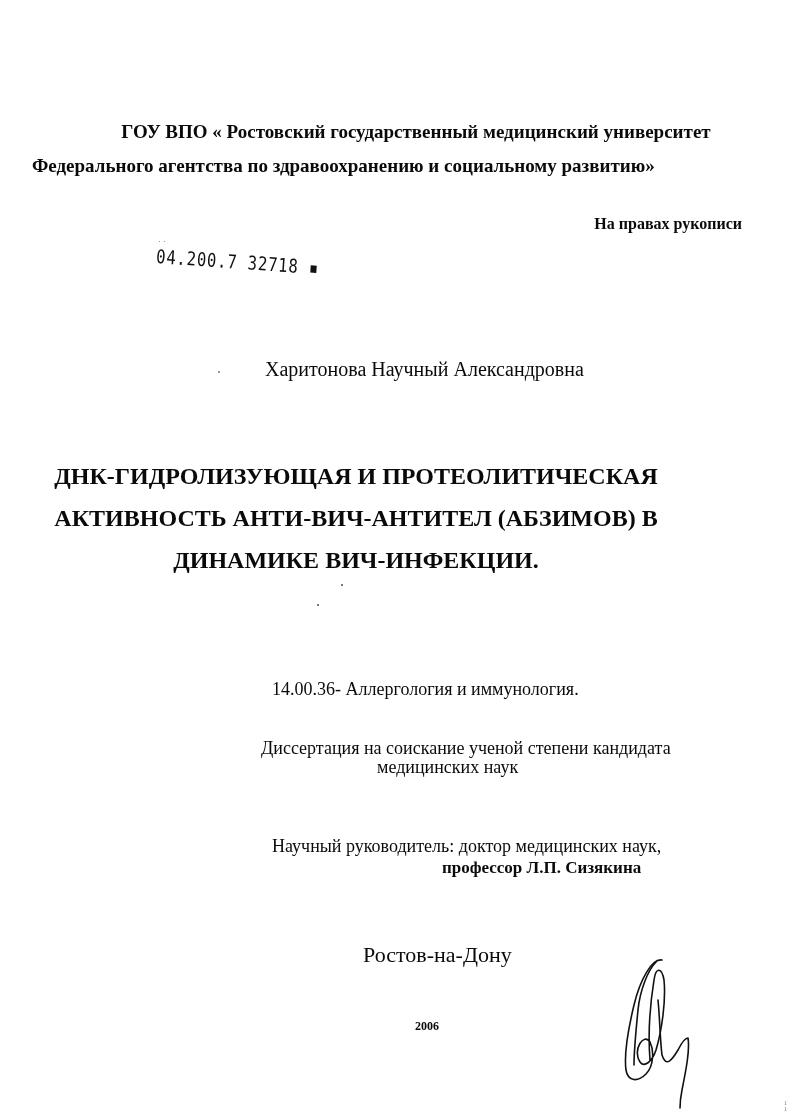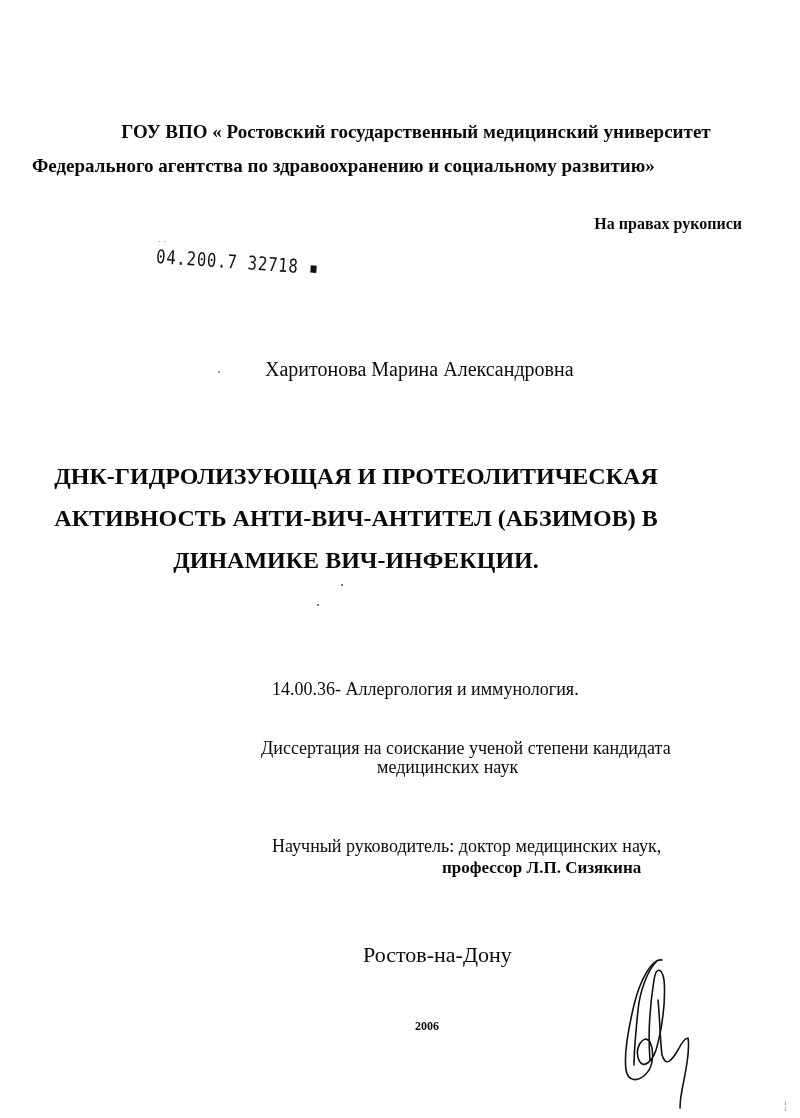--- a/index.html
+++ b/index.html
@@ -34,21 +34,21 @@
 
 <div class="abs rights">На правах рукописи</div>
 
 <div class="abs stamp-dot">· ·</div>
 <div class="abs stamp">
   <span>04.200.7 32718</span>
   <span>▪</span>
 </div>
 
 <div class="abs tiny-dot" style="left:218px; top:371px;"></div>
-<div class="abs author">Харитонова Марина Александровна</div>
+<div class="abs author">Харитонова Научный Александровна</div>
 
 <div class="abs title t1">ДНК-ГИДРОЛИЗУЮЩАЯ  И ПРОТЕОЛИТИЧЕСКАЯ</div>
 <div class="abs title t2">АКТИВНОСТЬ АНТИ-ВИЧ-АНТИТЕЛ (АБЗИМОВ) В</div>
 <div class="abs title t3">ДИНАМИКЕ ВИЧ-ИНФЕКЦИИ.</div>
 
 <div class="abs tiny-dot" style="left:341px; top:584px; background:#777;"></div>
 <div class="abs tiny-dot" style="left:317px; top:604px; background:#777;"></div>
 
 <div class="abs spec">14.00.36- Аллергология и иммунология.</div>
 

